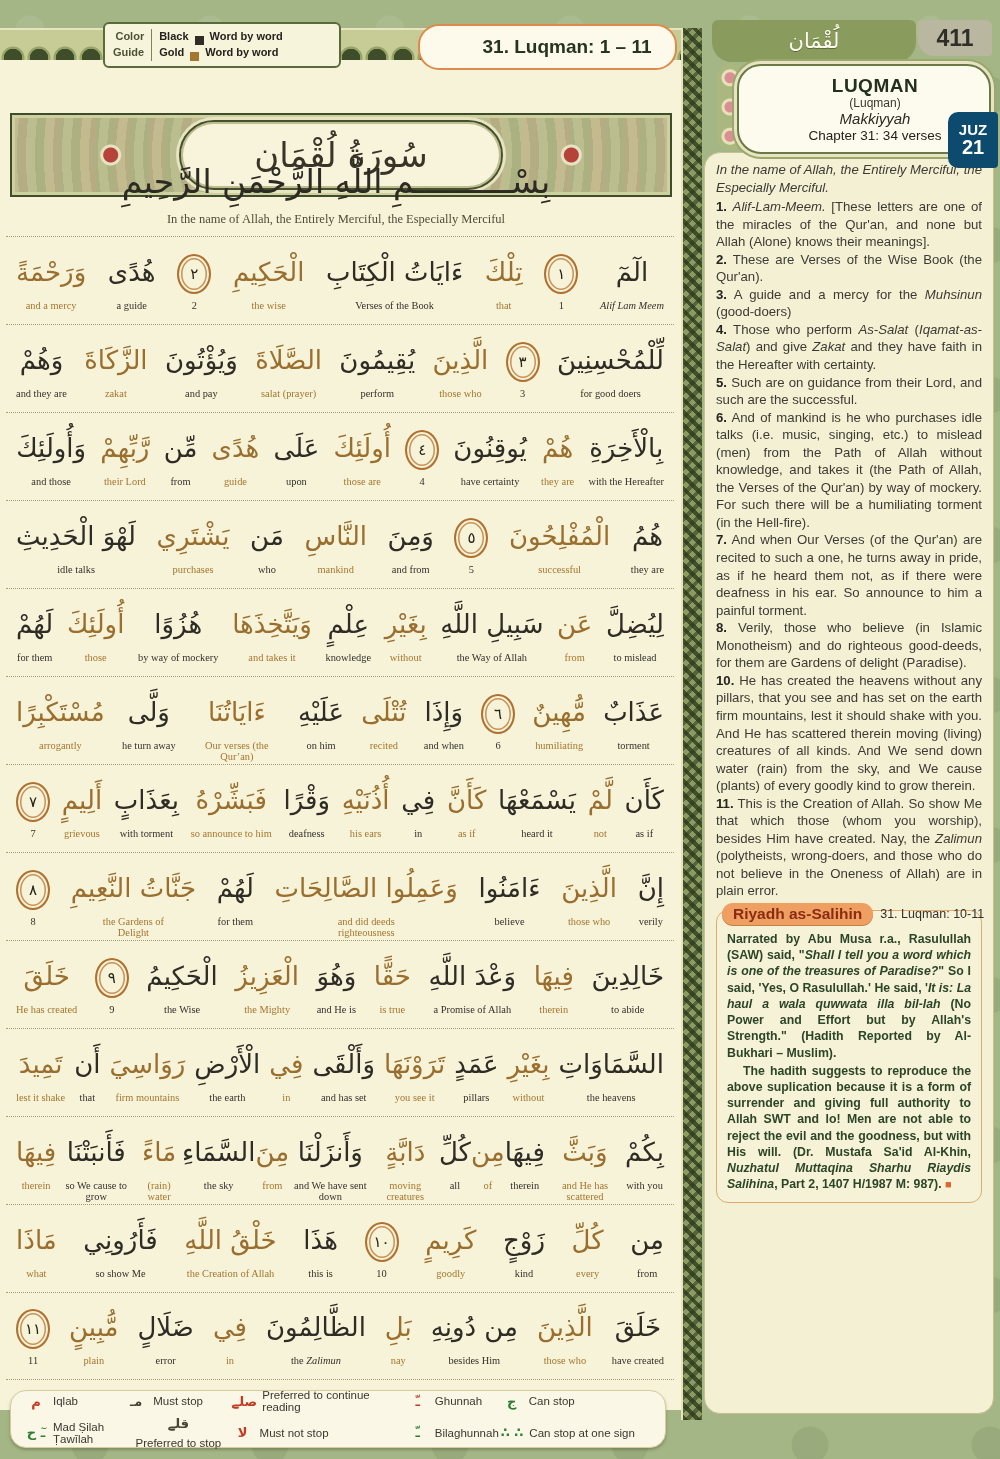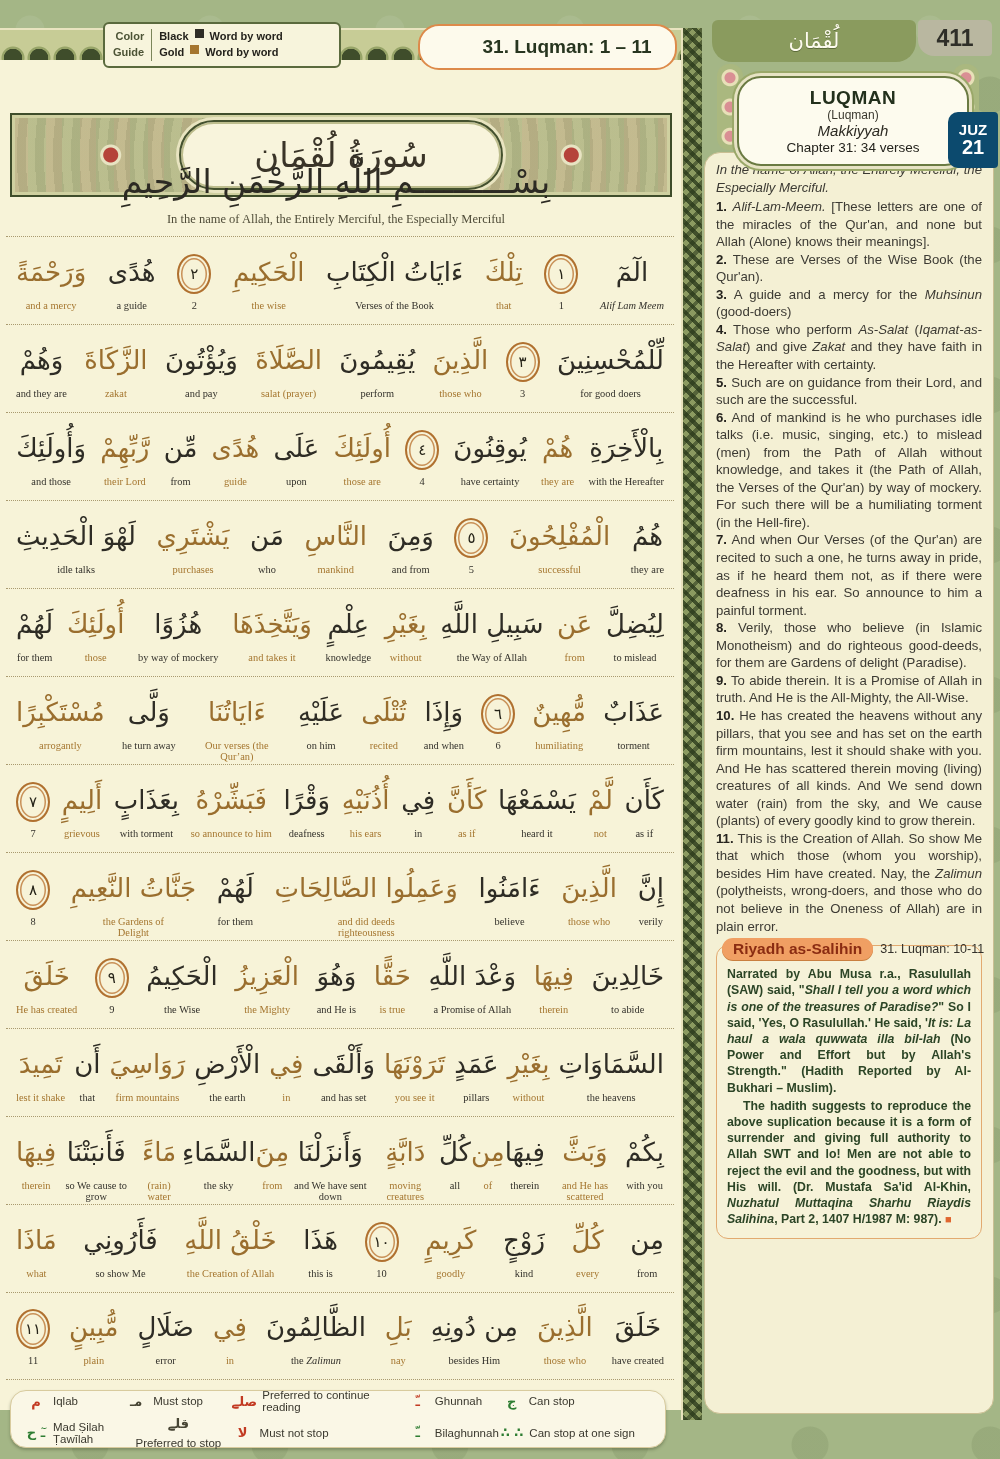--- a/index.html
+++ b/index.html
@@ -33,21 +33,21 @@
       repeating-linear-gradient(-45deg, rgba(40,55,25,.55) 0 4px, transparent 4px 9px);
     border-left:2px solid #e8e2bd;
   }
   .color-guide{
     position:absolute;left:103px;top:22px;width:238px;height:46px;z-index:5;
     background:#f7f4dc;border:2px solid #5a6a3d;border-radius:6px;
     display:flex;align-items:center;padding:2px 8px;box-sizing:border-box;
   }
   .cg-left{font-size:11px;font-weight:bold;color:#4c5335;text-align:right;line-height:1.45;padding-right:7px;border-right:1.5px solid #7b855a;}
   .cg-right{padding-left:7px;font-size:11px;color:#24221c;line-height:1.45;}
-  .cg-row{display:flex;align-items:flex-start;gap:4px;font-weight:bold;}
+  .cg-row{display:flex;align-items:flex-end;gap:4px;font-weight:bold;}
   .swatch{display:inline-block;width:9px;height:9px;margin:0 2px;}
   .sw-black{background:#2f2d26;}
   .sw-gold{background:#a5762f;}
   .hdr-pill{
     position:absolute;left:418px;top:24px;width:216px;height:42px;z-index:5;
     background:#fdfaec;border:2.5px solid #dd8a4a;border-radius:21px;
     display:flex;align-items:center;justify-content:center;
     font-size:19px;font-weight:bold;color:#27351f;padding-left:39px;
   }
   
@@ -127,24 +127,24 @@
     font-family:"DejaVu Sans",sans-serif;font-size:21px;color:#fdfbee;
     text-shadow:0 1px 0 #5d6c3a;
   }
   .pageno-tab{
     position:absolute;left:918px;top:20px;width:74px;height:36px;
     background:#b9b7a0;border-radius:4px 6px 4px 16px;
     display:flex;align-items:center;justify-content:center;
     font-size:23px;font-weight:bold;color:#2f2f28;
   }
   .info-box{
-    position:absolute;left:737px;top:76px;width:228px;height:86px;z-index:3;
+    position:absolute;left:737px;top:64px;width:228px;height:86px;z-index:3;
     background:#fdfbee;border:2px solid #6a7a42;border-radius:24px;
     box-shadow:0 0 0 3px #e7e3c4, 0 0 0 5px #9aa869;
-    display:flex;flex-direction:column;align-items:center;justify-content:center;line-height:1.15;
+    display:flex;flex-direction:column;align-items:center;justify-content:center;line-height:1.15;padding-left:22px;
   }
   .info-title{font-size:19px;font-weight:bold;color:#23301c;letter-spacing:.5px;}
   .info-sub{font-size:12px;color:#3a382e;}
   .info-origin{font-size:15px;font-style:italic;color:#2c2a22;}
   .info-chapter{font-size:13.5px;color:#23221c;}
   .flower{position:absolute;width:26px;height:86px;top:64px;z-index:2;
     background:radial-gradient(circle at 50% 16%, #d98f94 0 5px, #e8e0b8 6px 8px, transparent 9px),
                radial-gradient(circle at 50% 50%, #d98f94 0 5px, #e8e0b8 6px 8px, transparent 9px),
                radial-gradient(circle at 50% 84%, #d98f94 0 5px, #e8e0b8 6px 8px, transparent 9px),
                #aab87f;border-radius:12px;}
@@ -781,21 +781,20 @@
   <p class="intro-p">In the name of Allah, the Entirely Merciful, the Especially Merciful.</p>
   <div id="verses">
       <p class="verse-p"><b>1.</b><span> <i>Alif-Lam-Meem.</i> [These letters are one of the miracles of the Qur'an, and none but Allah (Alone) knows their meanings].</span></p>
       <p class="verse-p"><b>2.</b><span> These are Verses of the Wise Book (the Qur'an).</span></p>
       <p class="verse-p"><b>3.</b><span> A guide and a mercy for the <i>Muhsinun</i> (good-doers)</span></p>
       <p class="verse-p"><b>4.</b><span> Those who perform <i>As-Salat</i> (<i>Iqamat-as-Salat</i>) and give <i>Zakat</i> and they have faith in the Hereafter with certainty.</span></p>
       <p class="verse-p"><b>5.</b><span> Such are on guidance from their Lord, and such are the successful.</span></p>
       <p class="verse-p"><b>6.</b><span> And of mankind is he who purchases idle talks (i.e. music, singing, etc.) to mislead (men) from the Path of Allah without knowledge, and takes it (the Path of Allah, the Verses of the Qur'an) by way of mockery. For such there will be a humiliating torment (in the Hell-fire).</span></p>
       <p class="verse-p"><b>7.</b><span> And when Our Verses (of the Qur'an) are recited to such a one, he turns away in pride, as if he heard them not, as if there were deafness in his ear. So announce to him a painful torment.</span></p>
       <p class="verse-p"><b>8.</b><span> Verily, those who believe (in Islamic Monotheism) and do righteous good-deeds, for them are Gardens of delight (Paradise).</span></p>
-      <p class="verse-p"><b>9.</b><span> To abide therein. It is a Promise of Allah in truth. And He is the All-Mighty, the All-Wise.</span></p>
       <p class="verse-p"><b>10.</b><span> He has created the heavens without any pillars, that you see and has set on the earth firm mountains, lest it should shake with you. And He has scattered therein moving (living) creatures of all kinds. And We send down water (rain) from the sky, and We cause (plants) of every goodly kind to grow therein.</span></p>
       <p class="verse-p"><b>11.</b><span> This is the Creation of Allah. So show Me that which those (whom you worship), besides Him have created. Nay, the <i>Zalimun</i> (polytheists, wrong-doers, and those who do not believe in the Oneness of Allah) are in plain error.</span></p>
     </div>
 
   <div class="riyadh">
     <div class="riyadh-hdr">
       <span class="riyadh-pill">Riyadh as-Salihin</span>
       <span class="riyadh-ref">31. Luqman: 10-11</span>
     </div>
     <p class="riyadh-p">Narrated by Abu Musa r.a., Rasulullah (SAW) said, "<i>Shall I tell you a word which is one of the treasures of Paradise?</i>" So I said, 'Yes, O Rasulullah.' He said, '<i>It is: La haul a wala quwwata illa bil-lah</i> (No Power and Effort but by Allah's Strength." (Hadith Reported by Al-Bukhari – Muslim).</p>

